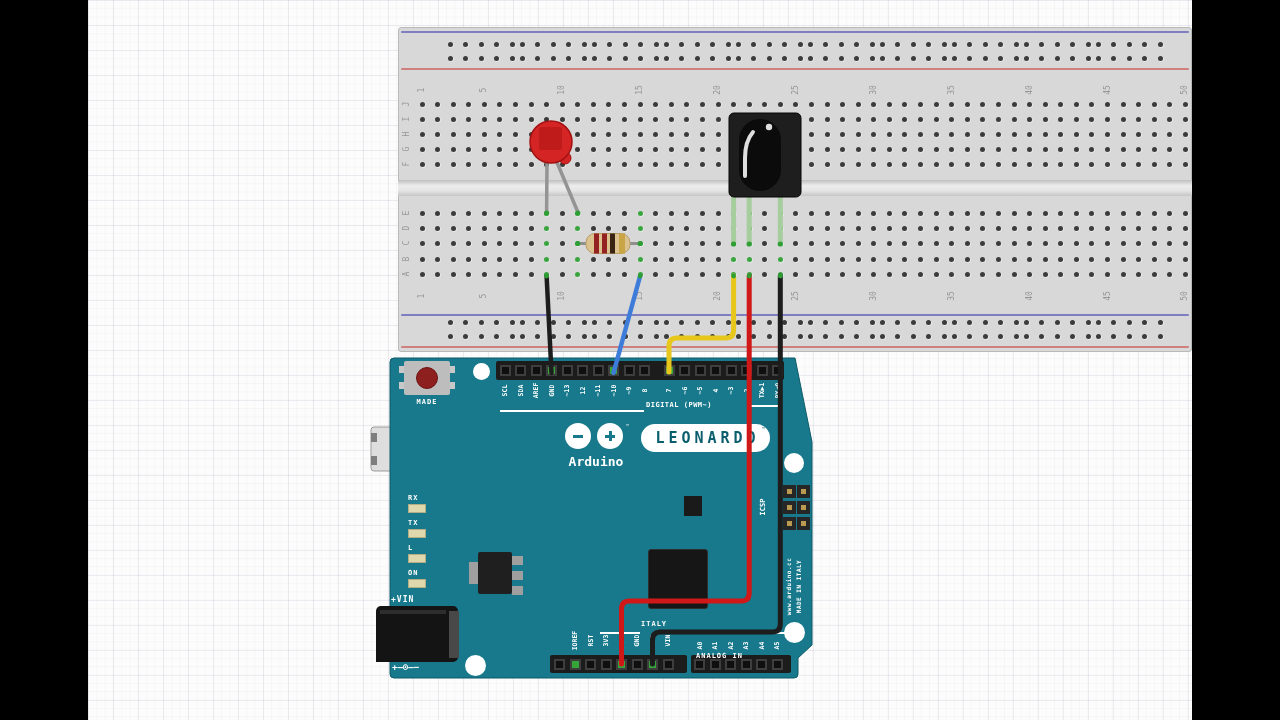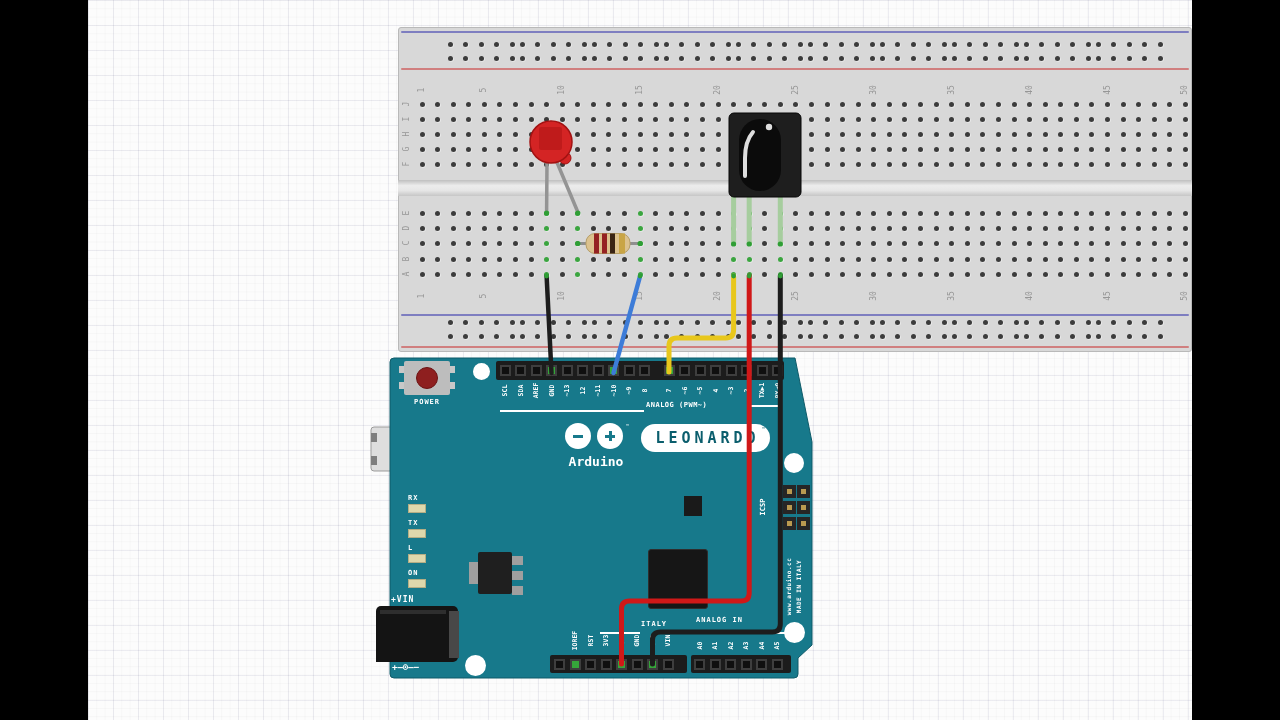--- a/index.html
+++ b/index.html
@@ -816,21 +816,21 @@
   </svg>
 
   <div class="abs">
 
     <div class="abs" style="left:399px;top:366px;width:5px;height:7px;background:#c8c8c8;"></div>
     <div class="abs" style="left:399px;top:382px;width:5px;height:7px;background:#c8c8c8;"></div>
     <div class="abs" style="left:450px;top:366px;width:5px;height:7px;background:#c8c8c8;"></div>
     <div class="abs" style="left:450px;top:382px;width:5px;height:7px;background:#c8c8c8;"></div>
     <div class="abs" style="left:404px;top:361px;width:46px;height:34px;background:#bdbdbd;border-radius:2px;"></div>
     <div class="abs" style="left:416px;top:367px;width:22px;height:22px;border-radius:50%;background:#8e1f1f;border:1px solid #6d1414;box-sizing:border-box;"></div>
-    <div class="sk" style="left:404px;top:398px;width:46px;text-align:center;">POWER</div>
+    <div class="sk" style="left:404px;top:398px;width:46px;text-align:center;">MADE</div>
 
     <div class="mhole" style="left:473px;top:363px;width:17px;height:17px;"></div>
     <div class="mhole" style="left:784px;top:453px;width:20px;height:20px;"></div>
     <div class="mhole" style="left:784px;top:622px;width:21px;height:21px;"></div>
     <div class="mhole" style="left:465px;top:655px;width:21px;height:21px;"></div>
 
     <div class="pinrow" style="left:496px;top:361px;width:288px;height:19px;"></div>
     <div id="dig-pins" class="abs">
         <div class="pin" style="left: 499.5px; top: 365px;"></div>
         <div class="pin" style="left: 515px; top: 365px;"></div>
@@ -866,21 +866,21 @@
         <div class="pinlabel" style="left: 659.5px; top: 385.5px;">~6</div>
         <div class="pinlabel" style="left: 675px; top: 385.5px;">~5</div>
         <div class="pinlabel" style="left: 690.5px; top: 385.5px;">4</div>
         <div class="pinlabel" style="left: 706px; top: 385.5px;">~3</div>
         <div class="pinlabel" style="left: 721.5px; top: 385.5px;">2</div>
         <div class="pinlabel" style="left: 737px; top: 385.5px;">TX▶1</div>
         <div class="pinlabel" style="left: 752.5px; top: 385.5px;">RX◀0</div>
       </div>
     <div class="skline" style="left:500px;top:410px;width:144px;"></div>
     <div class="skline" style="left:748px;top:405px;width:33px;"></div>
-    <div class="sk" style="left:646px;top:401px;letter-spacing:0.5px;">ANALOG (PWM~)</div>
+    <div class="sk" style="left:646px;top:401px;letter-spacing:0.5px;">DIGITAL (PWM~)</div>
 
     <div class="logo-circle" style="left:565px;top:423px;"></div>
     <div class="logo-circle" style="left:597px;top:423px;"></div>
     <div class="logo-bar" style="left:573px;top:434.5px;width:10px;height:3px;"></div>
     <div class="logo-bar" style="left:605px;top:434.5px;width:10px;height:3px;"></div>
     <div class="logo-bar" style="left:608.5px;top:431px;width:3px;height:10px;"></div>
     <div class="tm" style="left:626px;top:423px;">™</div>
     <div class="sk" style="left:563px;top:454px;width:66px;text-align:center;font-size:13px;letter-spacing:0;">Arduino</div>
 
     <div id="leonardo-pill">
@@ -957,21 +957,21 @@
         <div class="pinlabel" style="left: 674.5px; top: 640.5px;">A0</div>
         <div class="pinlabel" style="left: 690px; top: 640.5px;">A1</div>
         <div class="pinlabel" style="left: 705.5px; top: 640.5px;">A2</div>
         <div class="pinlabel" style="left: 721px; top: 640.5px;">A3</div>
         <div class="pinlabel" style="left: 736.5px; top: 640.5px;">A4</div>
         <div class="pinlabel" style="left: 752px; top: 640.5px;">A5</div>
       </div>
     <div class="skline" style="left:600px;top:632px;width:40px;"></div>
     <div class="sk" style="left:641px;top:620px;">ITALY</div>
     <div class="skline" style="left:694px;top:632px;width:95px;"></div>
-    <div class="sk" style="left:696px;top:616px;">ANALOG IN</div>
+    <div class="sk" style="left:696px;top:652px;">ANALOG IN</div>
   </div>
 
   <svg width="1280" height="720" viewBox="0 0 1280 720">
 
     <g>
       <line x1="577.8" y1="243.5" x2="640.1" y2="243.5" stroke="#8f8f8f" stroke-width="3"></line>
       <rect id="res-body" x="586" y="233.5" width="44" height="20" rx="9" fill="#dcc28e" stroke="#b59d67"></rect>
       <rect class="res-band" x="594" y="233.5" width="5" height="20" fill="#942222"></rect>
       <rect class="res-band" x="602" y="233.5" width="5" height="20" fill="#942222"></rect>
       <rect class="res-band" x="610" y="233.5" width="5" height="20" fill="#3a2514"></rect>

